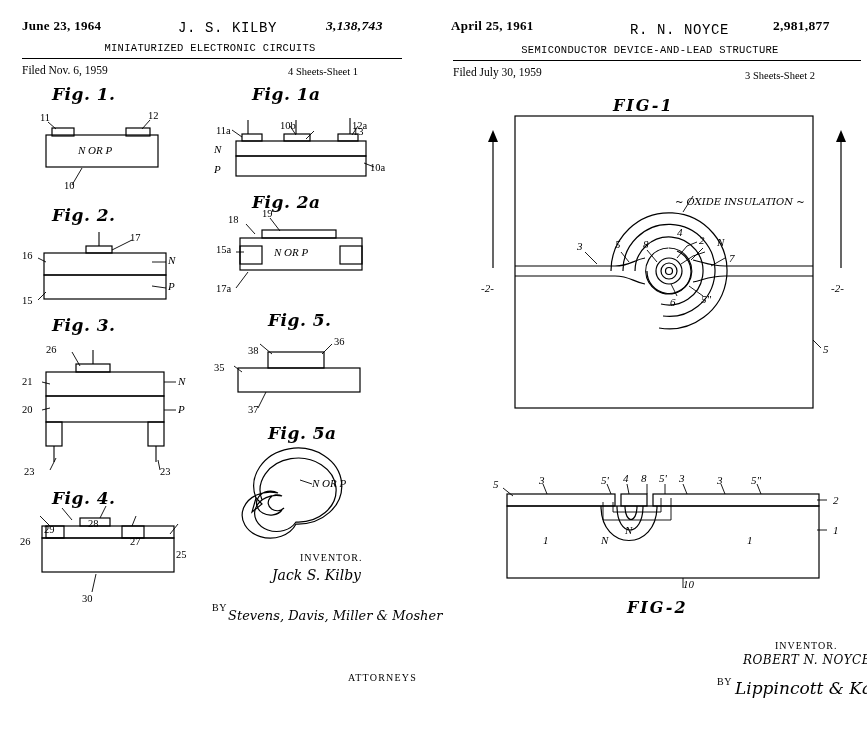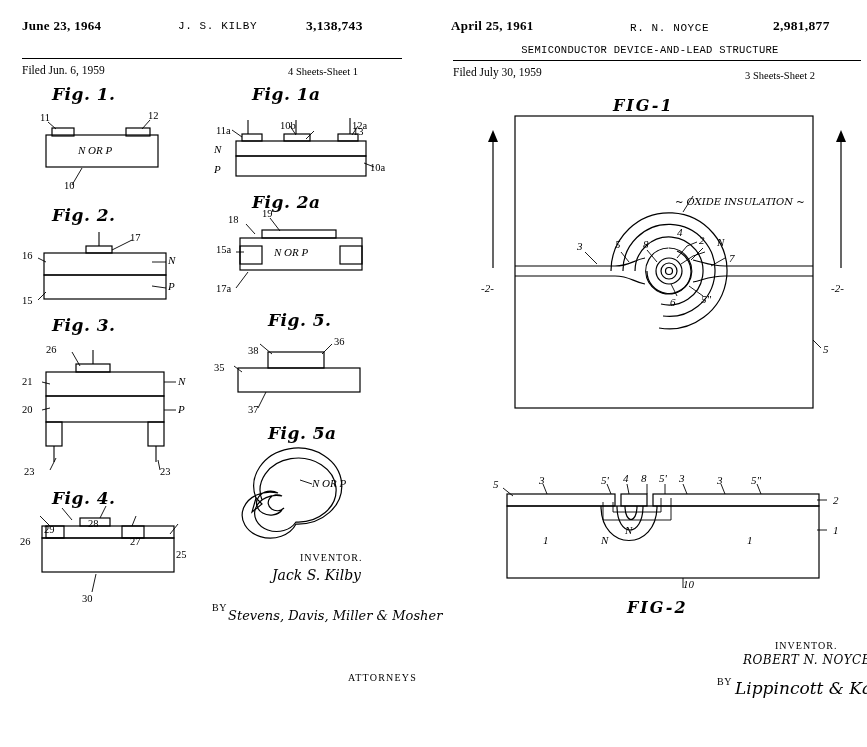--- a/index.html
+++ b/index.html
@@ -34,21 +34,21 @@
   .hdr-date {
     position: absolute;
     font-family: "Liberation Serif", serif;
     font-weight: bold;
     font-size: 13px;
     letter-spacing: .3px;
   }
   .hdr-inventor {
     position: absolute;
     font-family: "Liberation Mono", monospace;
-    font-size: 11px;
+    font-size: 14px;
     letter-spacing: .6px;
   }
   .hdr-number {
     position: absolute;
     font-family: "Liberation Serif", serif;
     font-weight: bold;
     font-size: 13.5px;
     letter-spacing: .3px;
   }
   .hdr-title {
@@ -164,23 +164,24 @@
 </style>
 </head>
 <body>
 
 <div class="page">
 
   <div class="patent" id="patent-left">
 
     <div class="hdr-date" style="left:22px;  top:18px;">June 23, 1964</div>
     <div class="hdr-inventor" style="left:178px; top:20px;">J. S. KILBY</div>
-    <div class="hdr-number" style="left:306px; top:18px;">3,138,743</div>
+    <div class="hdr-number" style="left:326px; top:18px;font-style:italic;">3,138,743</div>
+    <div class="hdr-title" style="left:60px;  top:42px; width:300px;">MINIATURIZED ELECTRONIC CIRCUITS</div>
     <div class="rule" style="left:22px;  top:58px; width:380px;"></div>
-    <div class="hdr-filed" style="left:22px;  top:64px;">Filed Jun. 6, 1959</div>
+    <div class="hdr-filed" style="left:22px;  top:64px;">Filed Nov. 6, 1959</div>
     <div class="hdr-sheets" style="left:288px; top:66px;">4 Sheets-Sheet 1</div>
 
     <div class="fig-label" style="left:52px;  top:84px;">Fig. 1.</div>
     <div class="fig-label" style="left:252px; top:84px;">Fig. 1a</div>
     <div class="fig-label" style="left:52px;  top:205px;">Fig. 2.</div>
     <div class="fig-label" style="left:252px; top:192px;">Fig. 2a</div>
     <div class="fig-label" style="left:52px;  top:315px;">Fig. 3.</div>
     <div class="fig-label" style="left:268px; top:310px;">Fig. 5.</div>
     <div class="fig-label" style="left:52px;  top:488px;">Fig. 4.</div>
     <div class="fig-label" style="left:268px; top:423px;">Fig. 5a</div>

